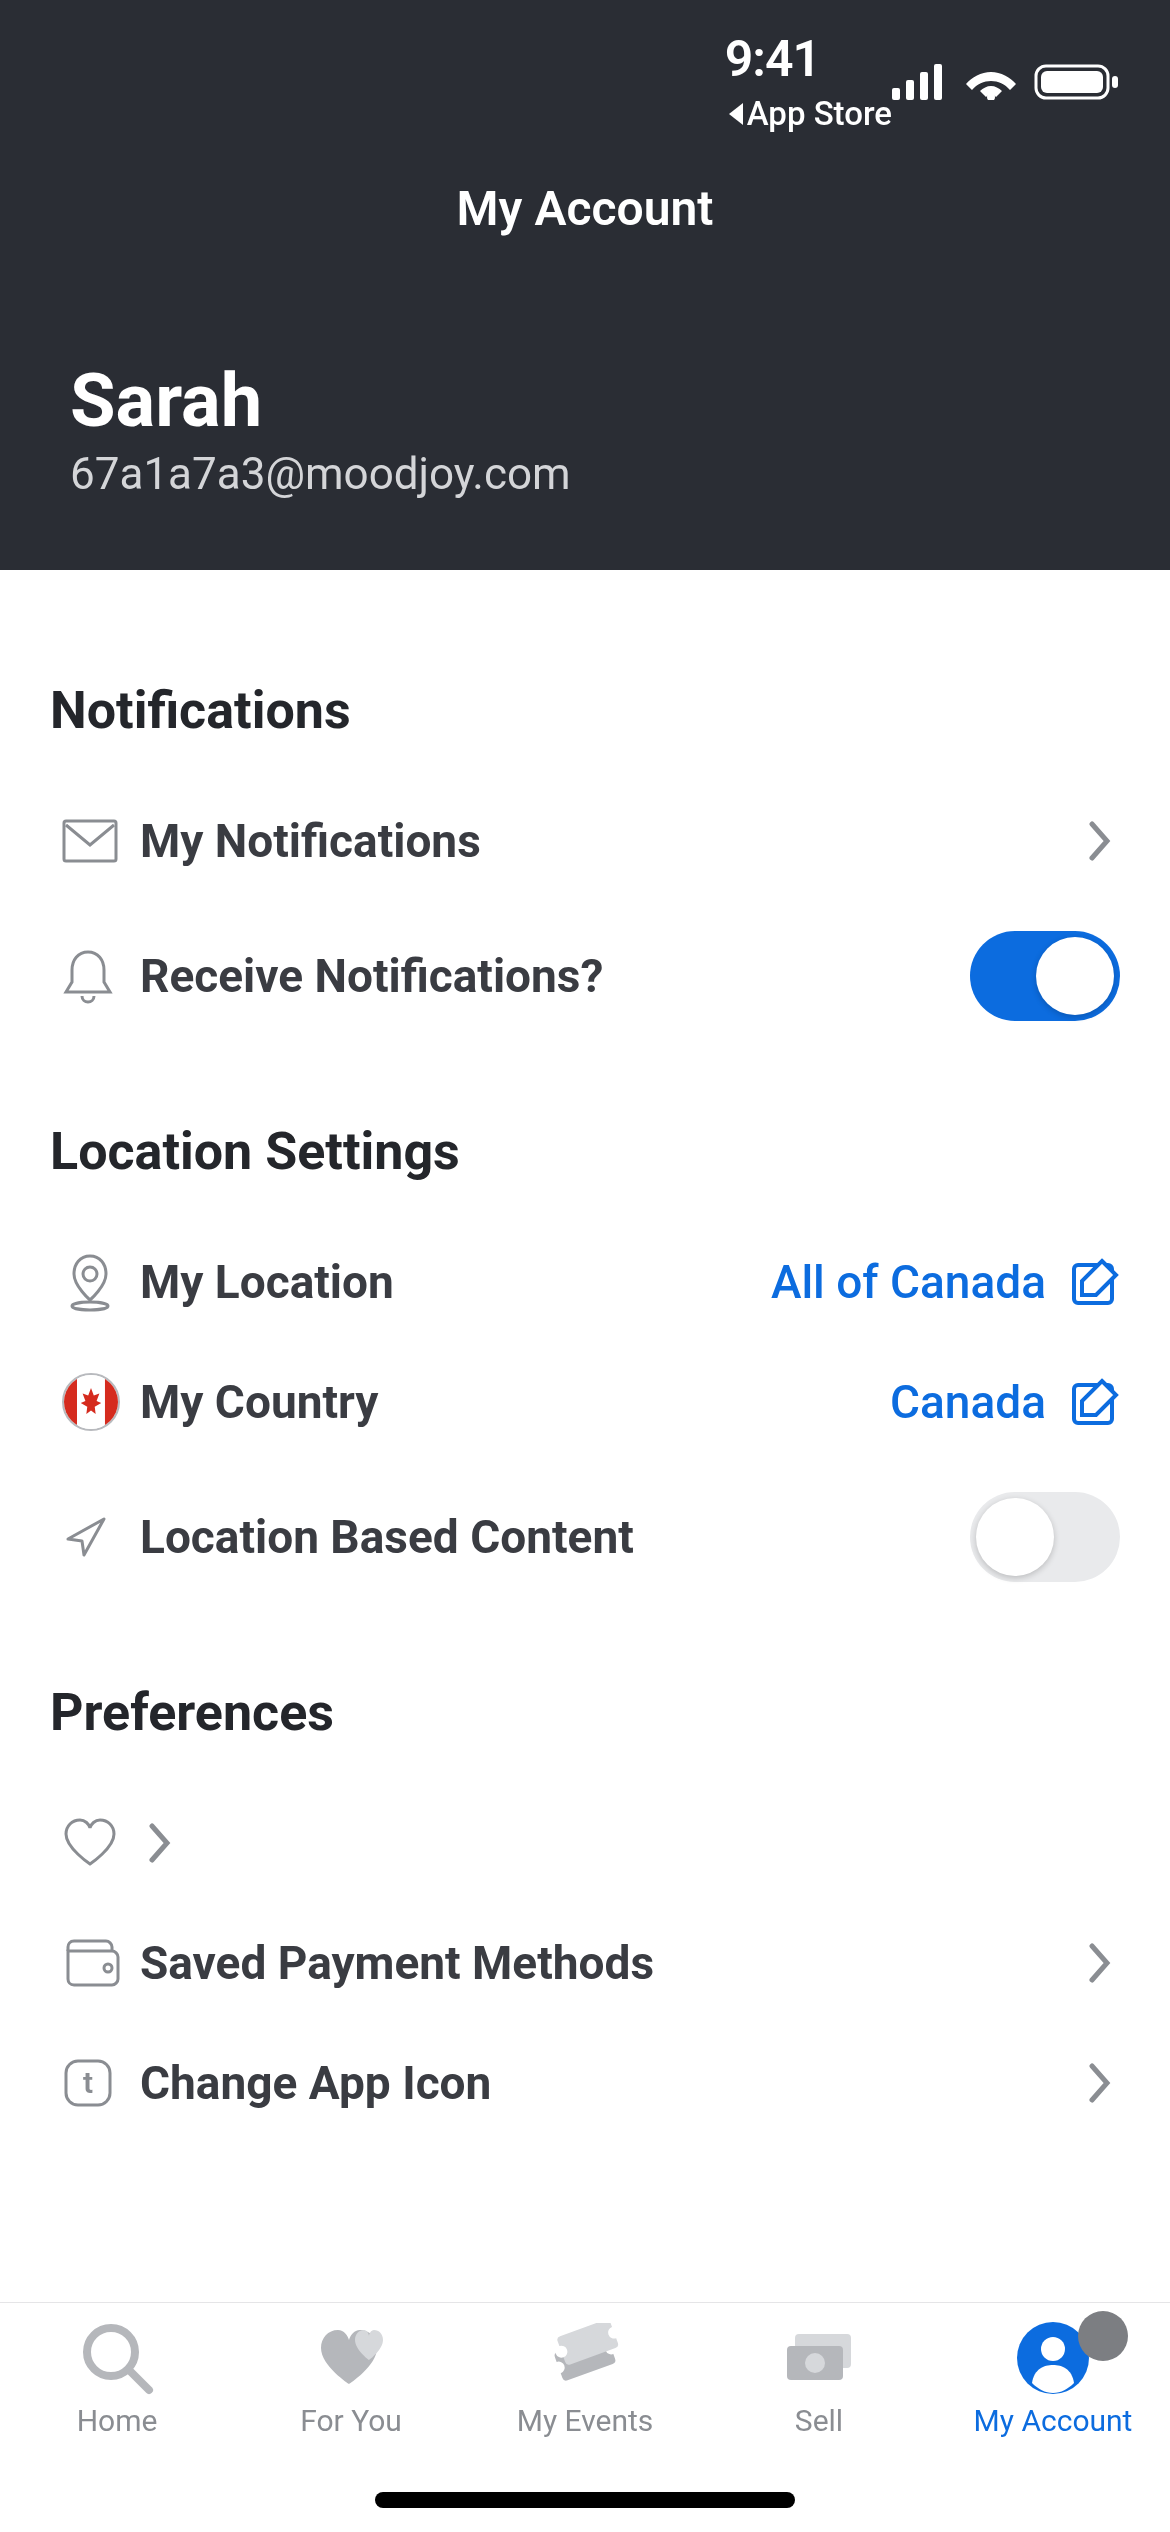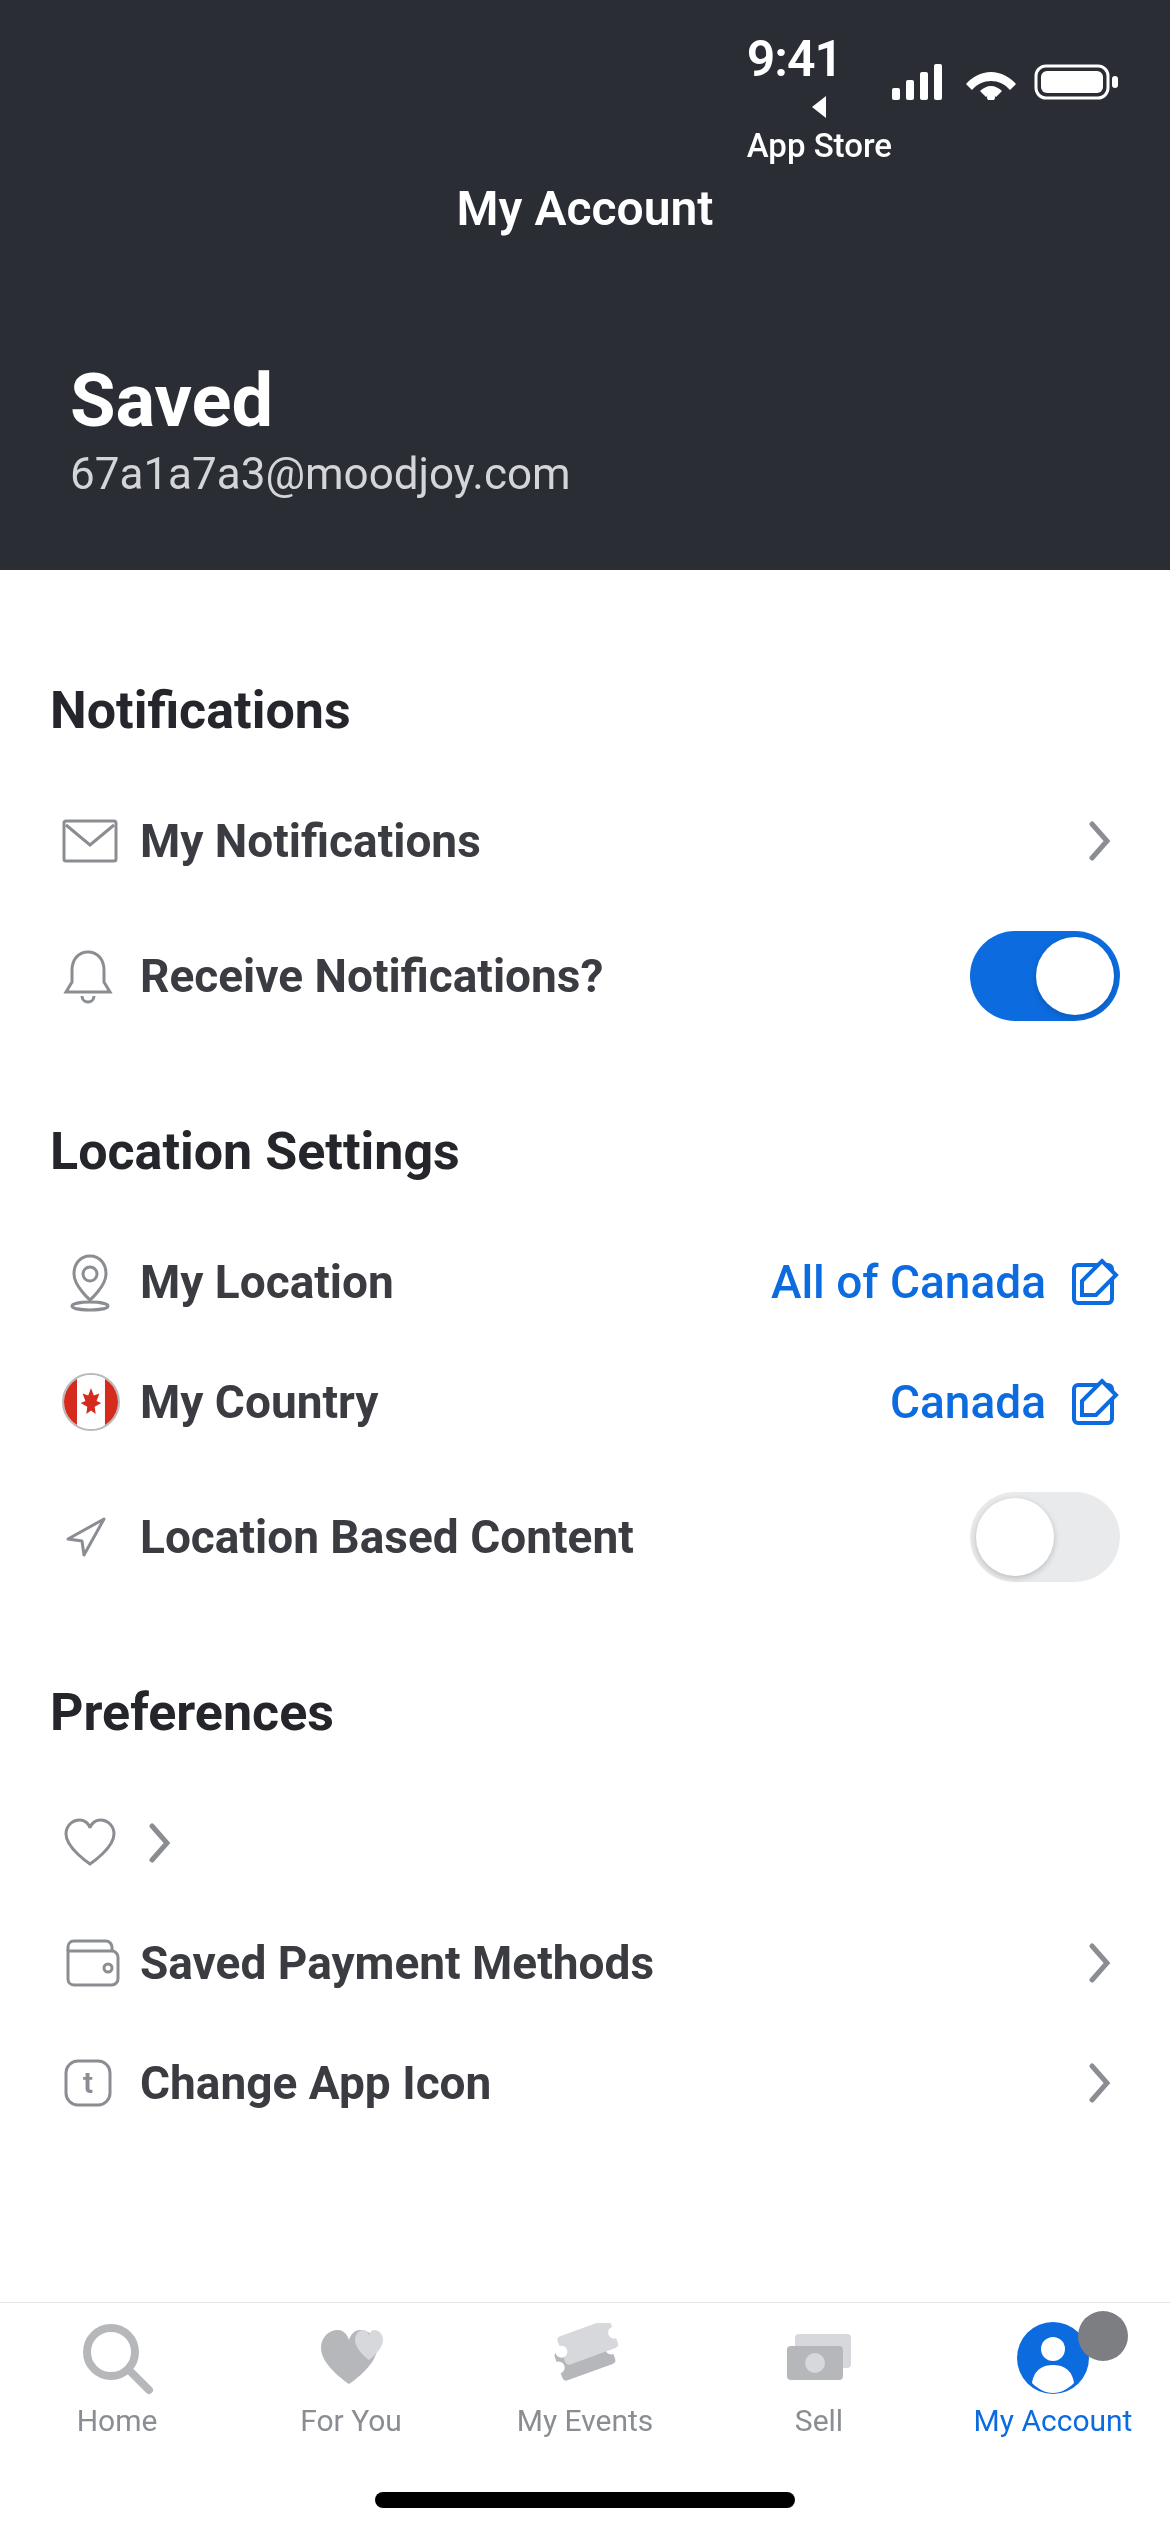--- a/index.html
+++ b/index.html
@@ -35,24 +35,22 @@
       gap: 6px;
     }
     .status-time {
       font-size: 50px;
       font-weight: 600;
       letter-spacing: -1px;
     }
     .status-back {
       display: flex;
       align-items: center;
-      gap: 6px;
       font-size: 33px;
       font-weight: 500;
-      flex-direction: column;
     }
     .status-right {
       display: flex;
       align-items: center;
       gap: 18px;
       padding-top: 32px;
     }
     .page-title {
       text-align: center;
       font-size: 48px;
@@ -234,21 +232,21 @@
       </svg>
       <svg width="86" height="40" viewBox="0 0 86 40">
         <rect x="2" y="4" width="72" height="32" rx="10" stroke="#fff" stroke-width="3" fill="none"></rect>
         <rect x="7" y="9" width="62" height="22" rx="6" fill="#fff"></rect>
         <rect x="78" y="14" width="6" height="12" rx="3" fill="#fff"></rect>
       </svg>
     </div>
   </div>
   <div class="page-title">My Account</div>
   <div class="user-block">
-    <div class="user-name">Saved</div>
+    <div class="user-name">Sarah</div>
     <div class="user-email">67a1a7a3@moodjoy.com</div>
   </div>
 </div>
 
 <div class="content">
 
   <div class="section-title">Notifications</div>
 
   <div class="row">
     <div class="row-icon">

